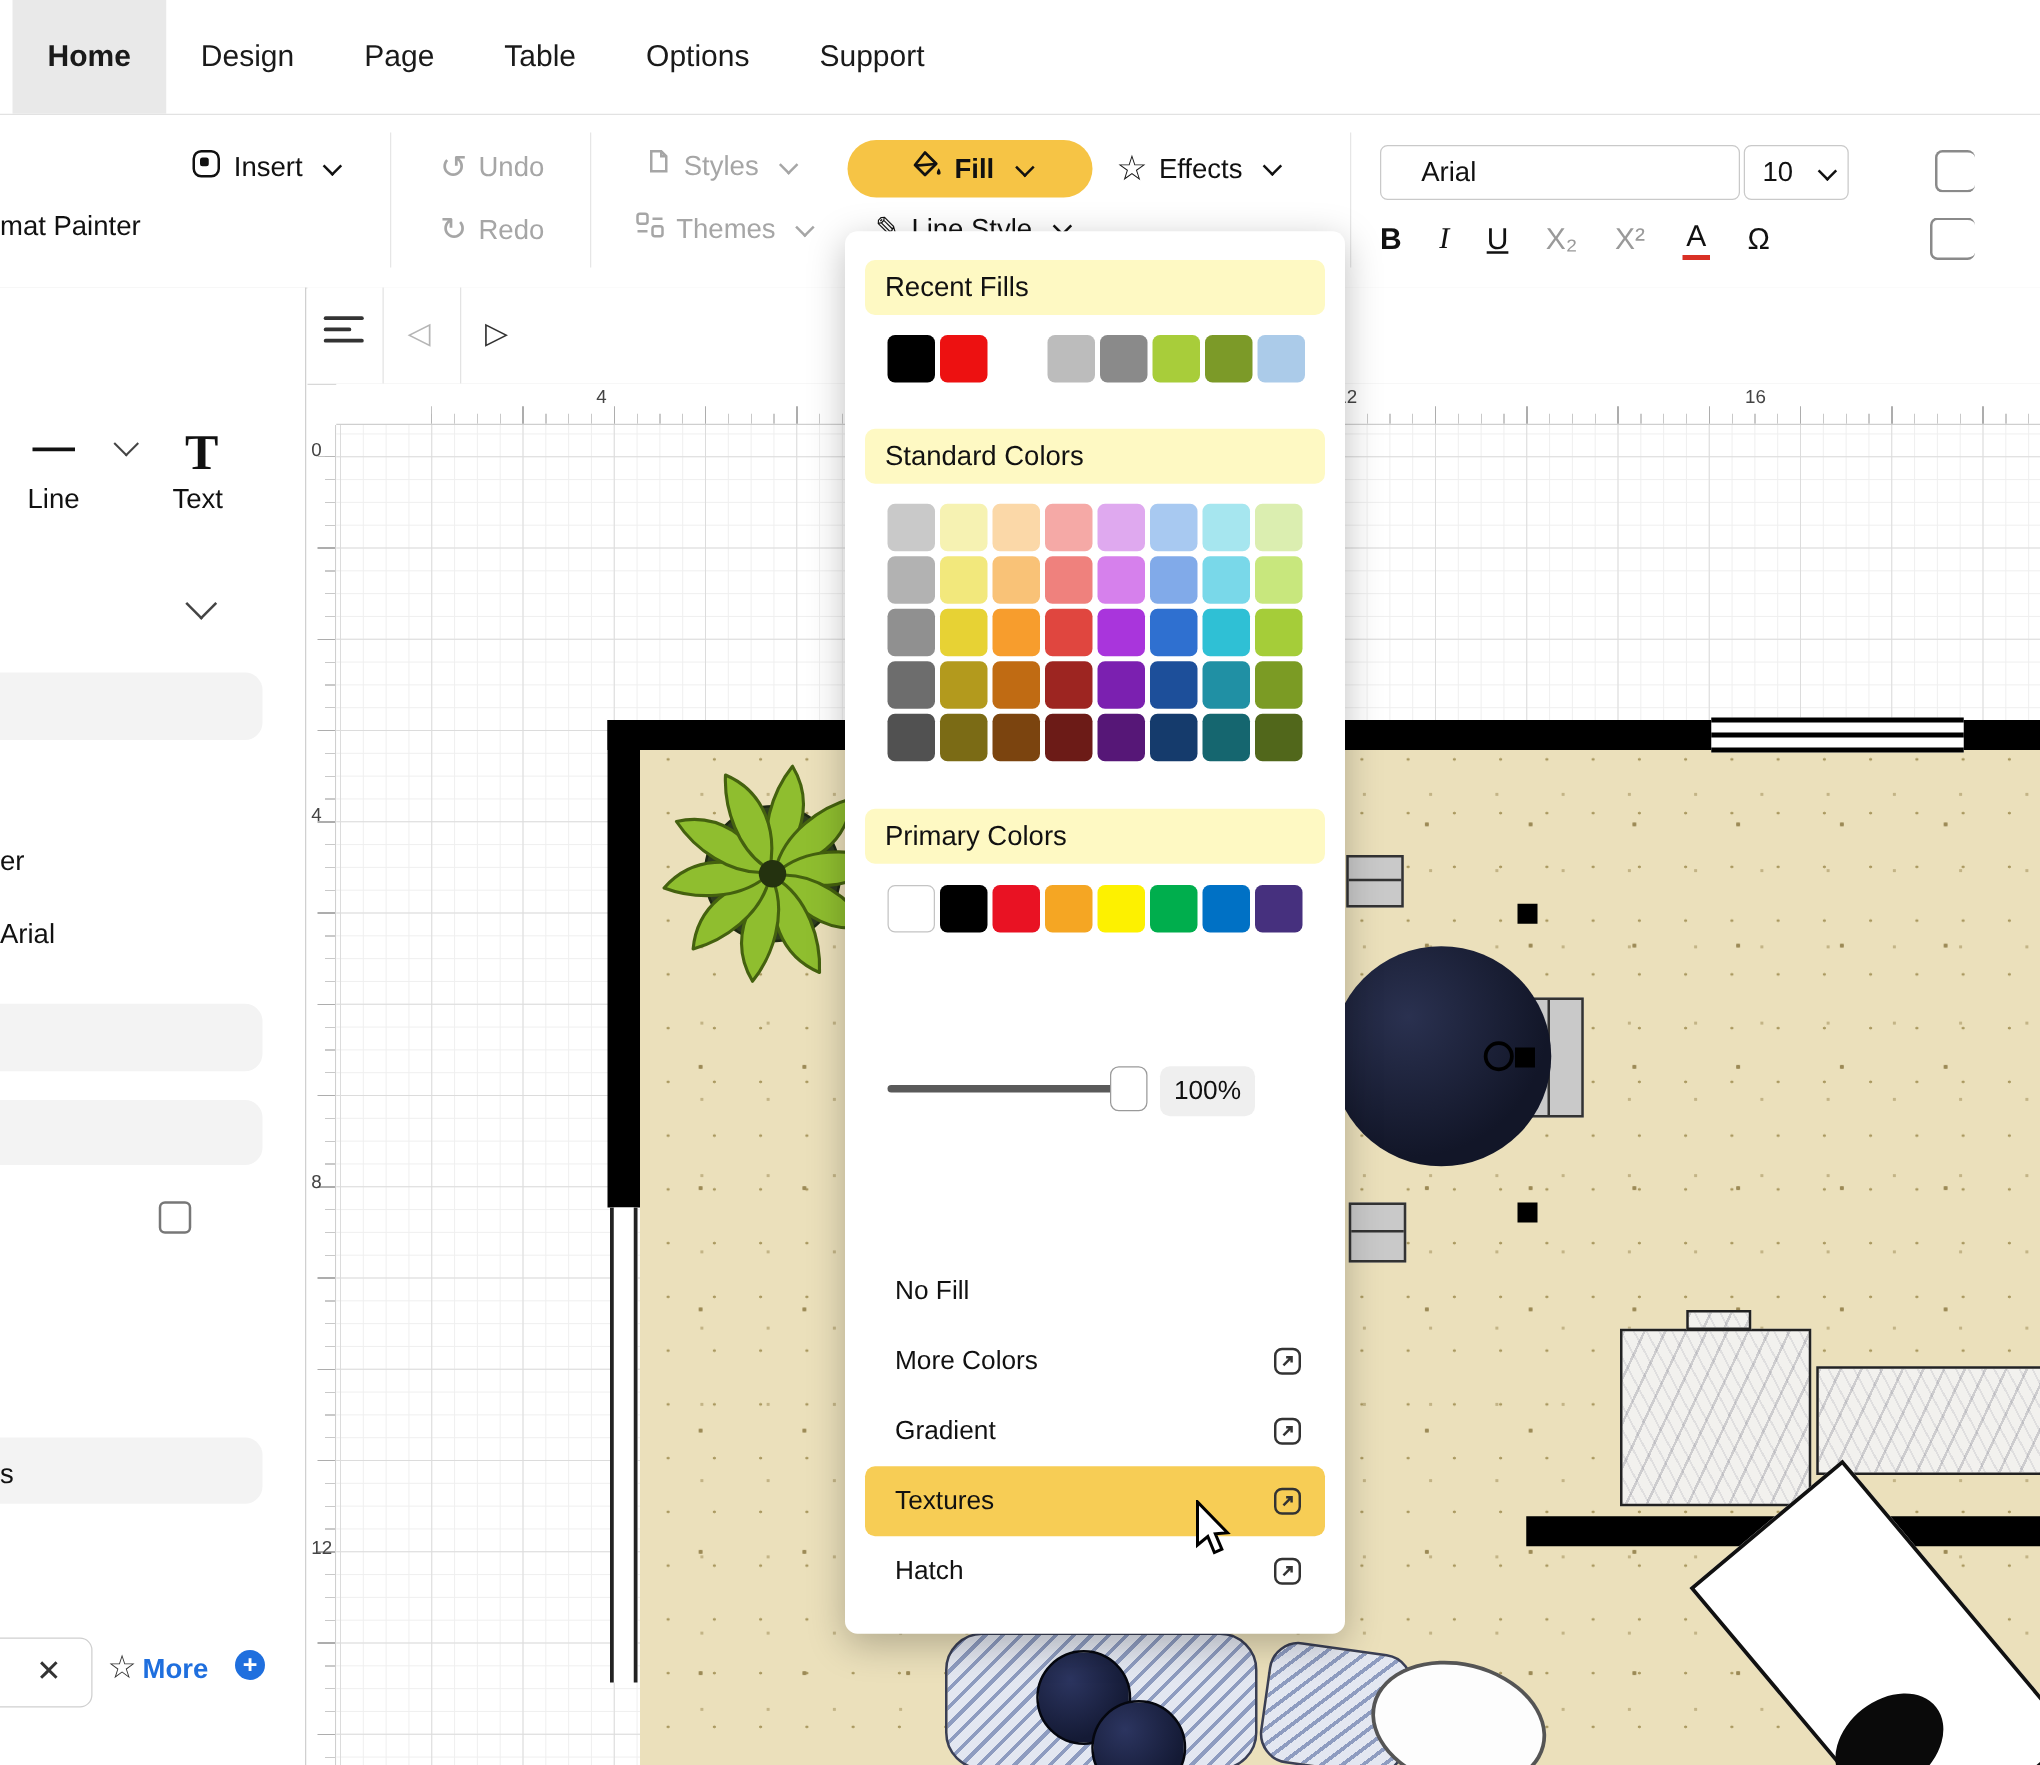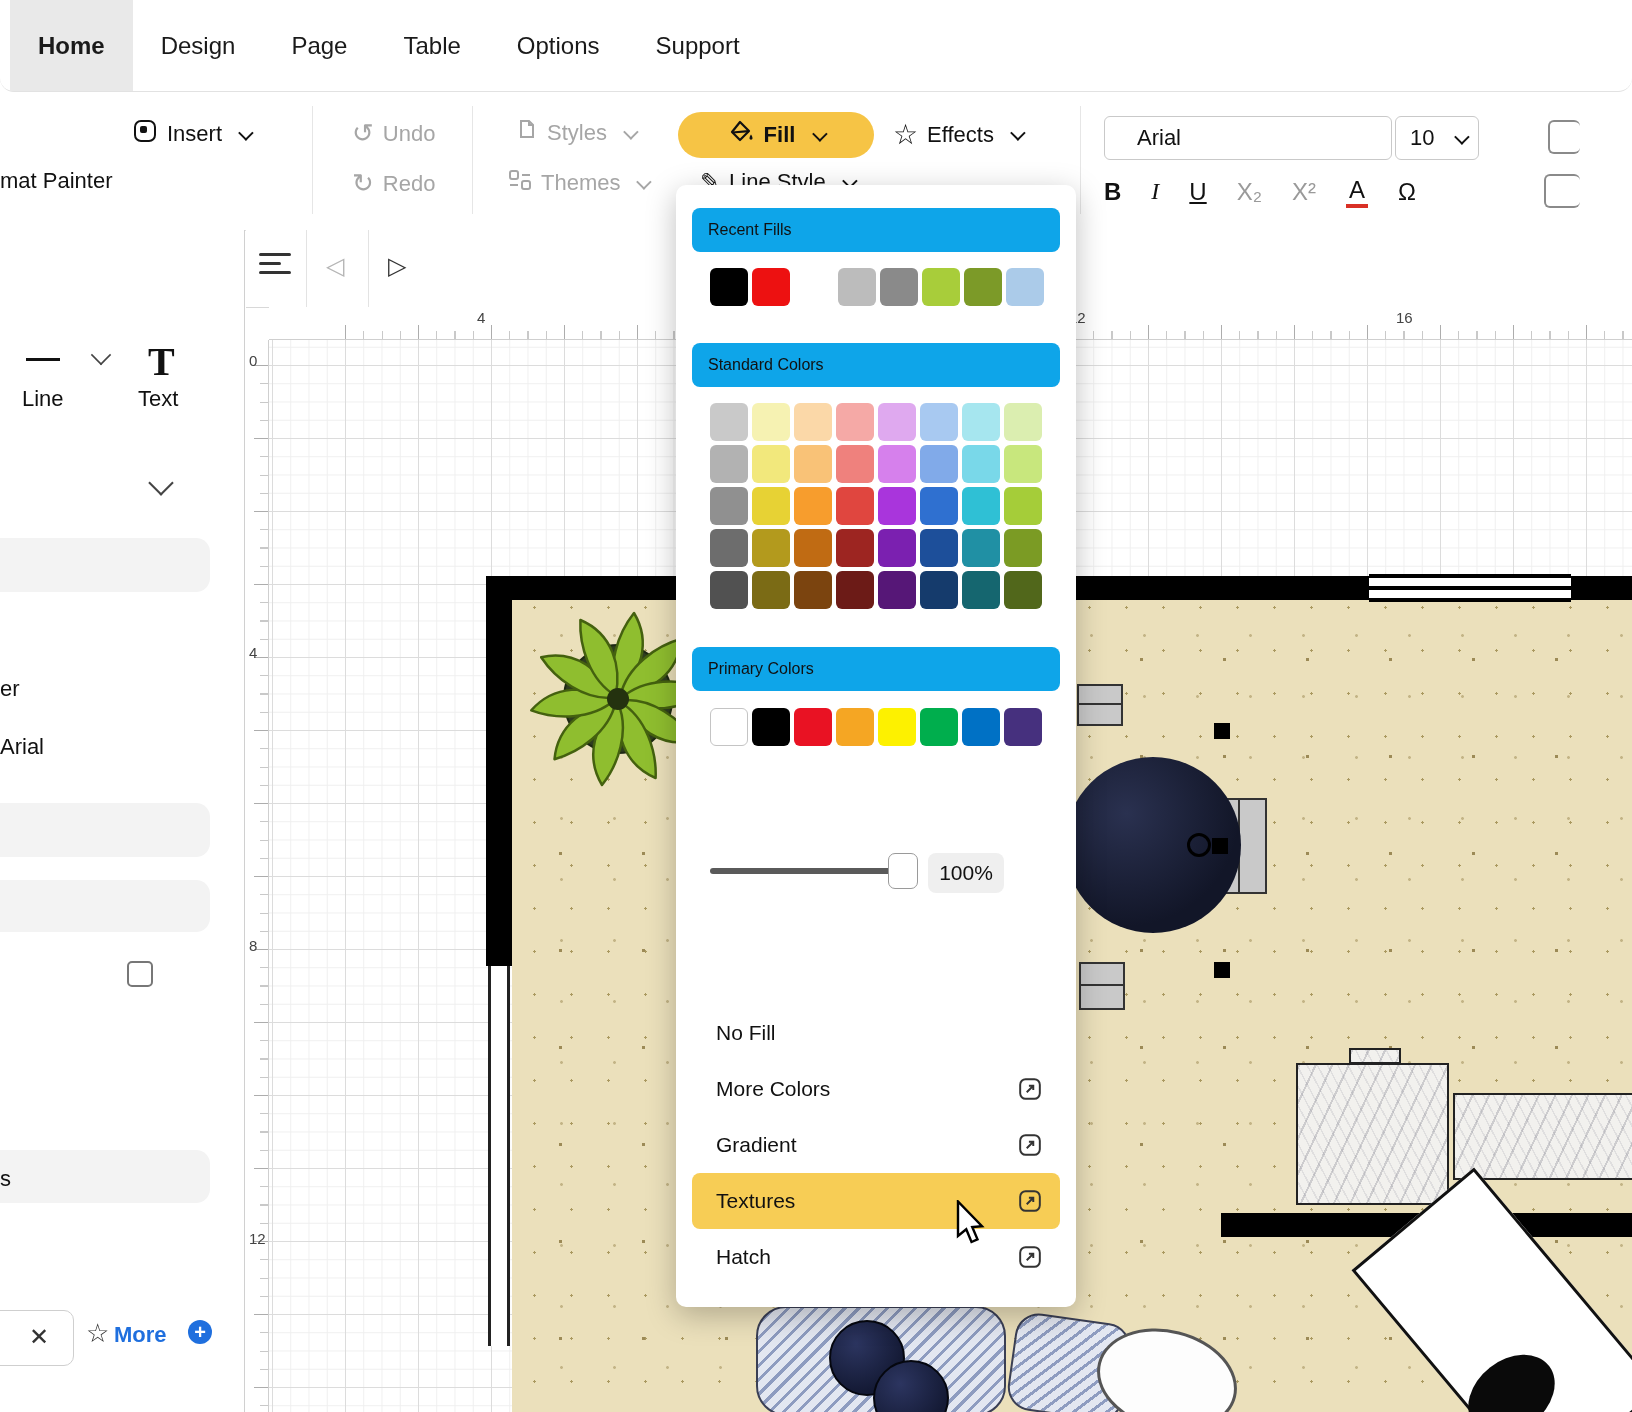--- a/index.html
+++ b/index.html
@@ -1,21 +1,21 @@
 <!DOCTYPE html>
 <html style="--hl: #f7cd55; --fillbtn: #f6c445;"><head>
 <meta charset="utf-8">
 <style>
   html,body{margin:0;padding:0;background:#fff;}
   body{width:1632px;height:1412px;font-family:"Liberation Sans",sans-serif;color:#111;}
   #app{position:relative;width:1632px;height:1412px;overflow:hidden;background:#fff;}
   .abs{position:absolute;}
 
   
-  #tabbar{position:absolute;left:0;top:0;width:1632px;height:92px;background:#fff;border-bottom:1px solid #e2e2e2;display:flex;align-items:stretch;padding-left:10px;box-sizing:border-box;border-radius:14px;}
+  #tabbar{position:absolute;left:0;top:0;width:1632px;height:92px;background:#fff;border-bottom:1px solid #e2e2e2;display:flex;align-items:stretch;padding-left:10px;box-sizing:border-box;}
   .menu-tab{display:flex;align-items:center;padding:0 28px;font-size:24px;color:#1a1a1a;cursor:default;}
   .menu-tab.active{background:#e9e9e9;font-weight:bold;}
 
   
   #ribbon{position:absolute;left:0;top:92px;width:1632px;height:138px;background:#fff;border-bottom:1px solid #e0e0e0;}
   .rb{display:flex;align-items:center;gap:9px;font-size:22px;white-space:nowrap;}
   .rb.gray{color:#a6a6a6;}
   .chev{width:9px;height:9px;border-right:2.2px solid currentColor;border-bottom:2.2px solid currentColor;transform:rotate(45deg) translateY(-2px);display:inline-block;margin-left:8px;}
   .vdiv{position:absolute;width:1px;background:#e6e6e6;top:14px;height:108px;}
   #fill-btn{position:absolute;left:678px;top:20px;width:196px;height:46px;background:var(--fillbtn,#f6c445);border-radius:23px;display:flex;align-items:center;justify-content:center;gap:10px;font-size:22px;font-weight:600;}
@@ -73,21 +73,21 @@
   #counter-bar{position:absolute;left:952px;top:873px;width:412px;height:24px;background:#000;}
   #diag-board{position:absolute;left:1157px;top:845px;width:160px;height:290px;background:#fff;border:3px solid #111;transform:rotate(-40deg);box-sizing:border-box;}
   #diag-blob{position:absolute;left:1195px;top:1020px;width:95px;height:70px;background:#0a0a0a;border-radius:50%;transform:rotate(-38deg);}
   .hatch{position:absolute;border:2px solid #3a3f55;box-sizing:border-box;
     background:repeating-linear-gradient(135deg,#8e9cc0 0 3px,#e3e7f1 3px 10px);}
   .navy-ball{position:absolute;width:76px;height:76px;border-radius:50%;background:radial-gradient(circle at 35% 30%,#2c3560,#141a35 70%);border:2px solid #05070f;box-sizing:border-box;}
   #white-ellipse{position:absolute;left:827px;top:990px;width:142px;height:100px;border:3px solid #555;border-radius:50%;background:#fdfdfd;transform:rotate(14deg);box-sizing:border-box;}
 
   
   #fill-panel{position:absolute;left:676px;top:185px;width:400px;height:1122px;background:#fff;border-radius:10px;box-shadow:0 8px 30px rgba(0,0,0,.25);z-index:50;}
-  .sec-header{position:absolute;left:16px;width:368px;height:44px;background:#0ea5e9;border-radius:8px;display:flex;align-items:center;padding-left:16px;font-size:16px;box-sizing:border-box;}
+  .sec-header{position:absolute;left:16px;width:368px;height:44px;background:#fef9c3;border-radius:8px;display:flex;align-items:center;padding-left:16px;font-size:22px;box-sizing:border-box;}
   .swatch{width:38px;height:38px;border-radius:6px;}
   .swatch.bordered{border:1.5px solid #c4c4c4;box-sizing:border-box;}
   #recent-row{position:absolute;left:34px;top:83px;display:flex;gap:48px;}
   .swgroup{display:flex;gap:4px;}
   #std-grid{position:absolute;left:34px;top:218px;display:grid;grid-template-columns:repeat(8,38px);gap:4px;}
   #prim-row{position:absolute;left:34px;top:523px;display:flex;gap:4px;}
   #op-track{position:absolute;left:34px;top:683px;width:195px;height:6px;background:#5a5a5a;border-radius:3px;}
   #op-handle{position:absolute;left:212px;top:668px;width:30px;height:36px;background:#fff;border:1.5px solid #9a9a9a;border-radius:7px;box-sizing:border-box;}
   #op-value{position:absolute;left:252px;top:668px;width:76px;height:40px;background:#efefef;border-radius:8px;display:flex;align-items:center;justify-content:center;font-size:21px;}
   #fill-options{position:absolute;left:16px;top:820px;width:368px;}
@@ -110,21 +110,21 @@
     <div class="menu-tab">Table</div>
     <div class="menu-tab">Options</div>
     <div class="menu-tab">Support</div>
   </header>
 
   <div id="ribbon">
     <div class="abs rb" style="left:0;top:76px;">
       <span>mat Painter</span>
     </div>
 
-    <div class="abs rb" style="left:132px;top:26px;">
+    <div class="abs rb" style="left:152px;top:26px;">
       <span><svg width="26" height="26" viewBox="0 0 26 26">
             <rect x="3" y="3" width="20" height="20" rx="6" fill="none" stroke="#111" stroke-width="2"></rect>
             <rect x="8" y="8" width="7" height="7" rx="2" fill="#111"></rect>
           </svg></span>
       <span>Insert</span>
       <span class="chev"></span>
     </div>
 
     <div class="vdiv" style="left:312px;"></div>
 

